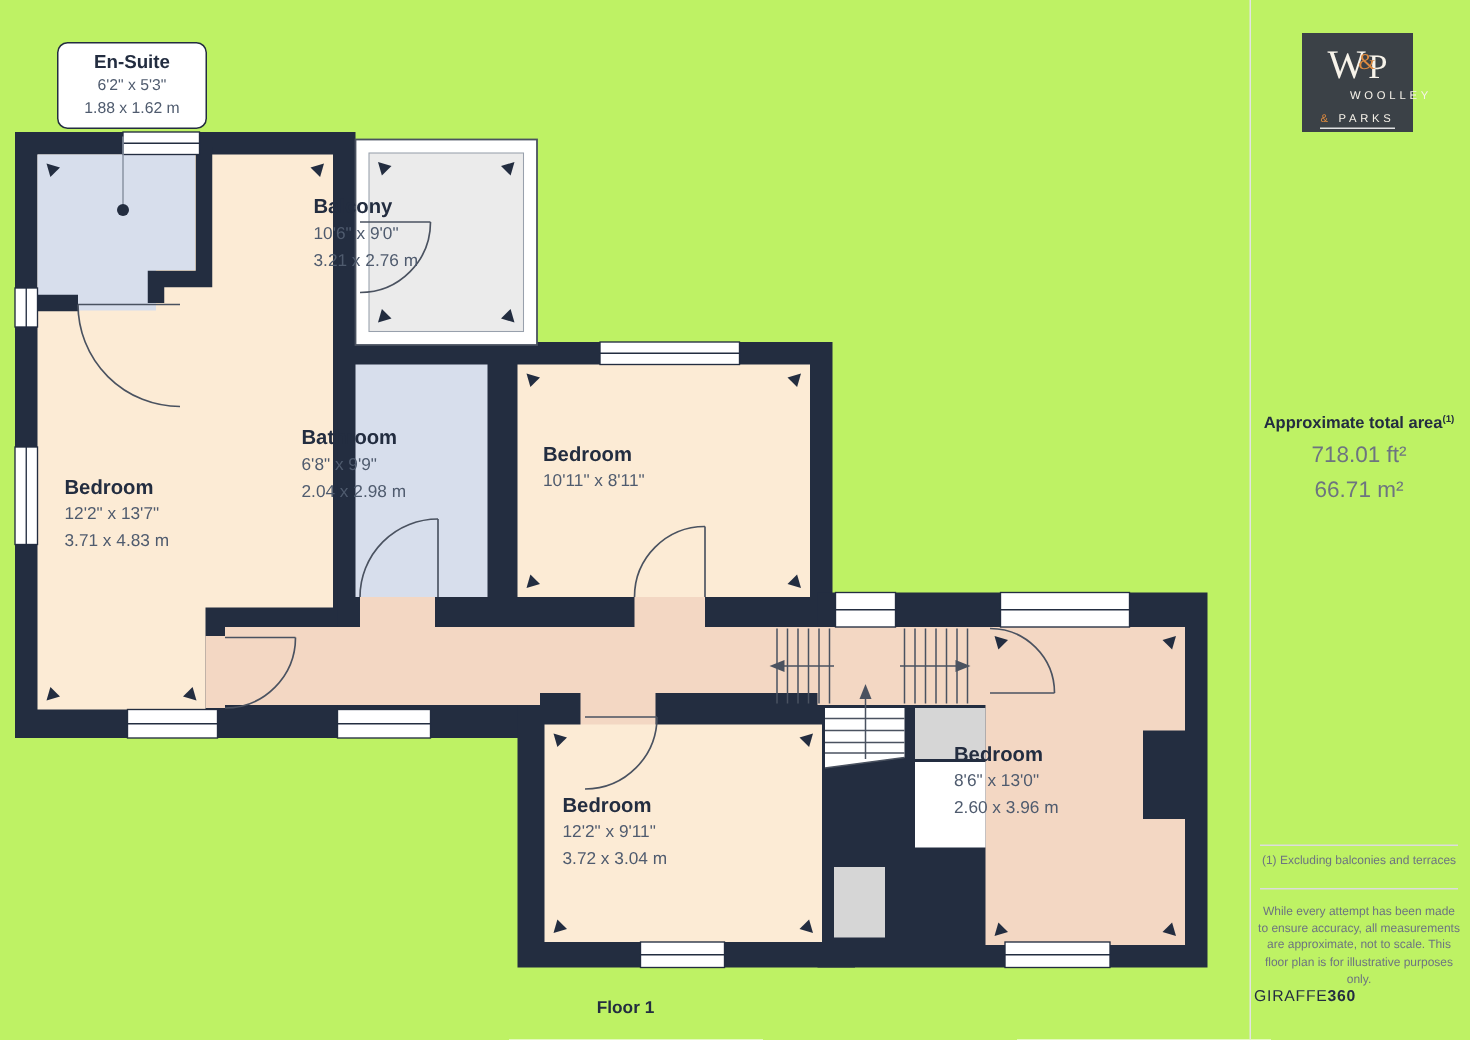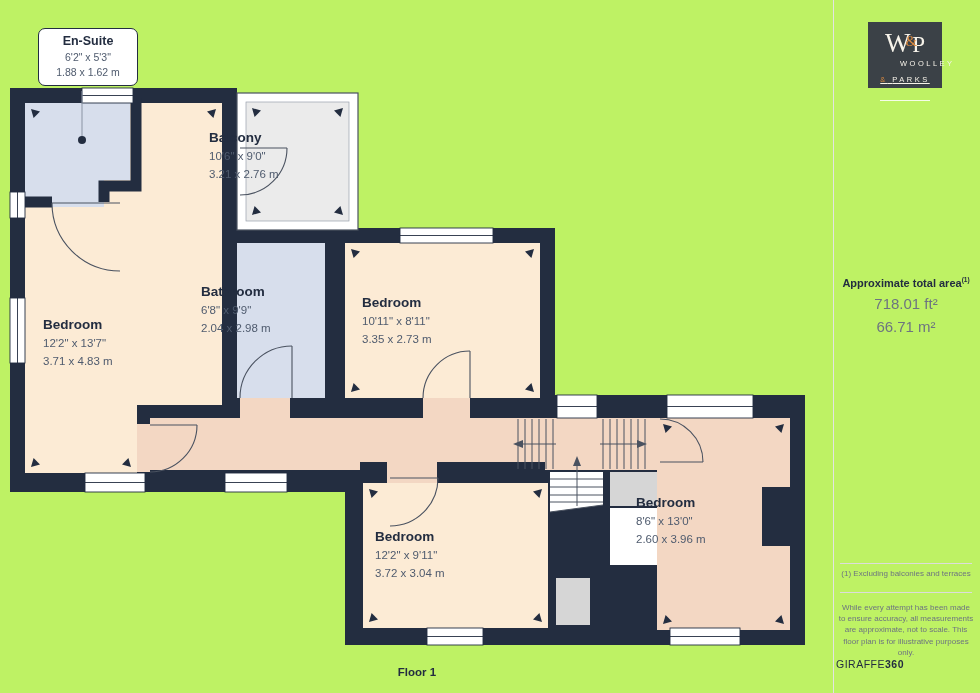--- a/index.html
+++ b/index.html
@@ -33,21 +33,21 @@
   .vdivider{position:absolute;left:833px;top:0;width:1px;height:693px;background:#e3e3e3;}
   .logo{position:absolute;left:868px;top:22px;width:74px;height:66px;background:var(--logobg);
     text-align:center;color:#f7f3ea;}
   .monogram{height:36px;line-height:42px;}
   .monogram .w{font-family:"Liberation Serif",serif;font-size:27px;color:#f7f3ea;}
   .monogram .amp{font-family:"Liberation Serif",serif;font-size:15px;color:var(--orange);
     position:relative;top:-6px;margin:0 -5px;}
   .monogram .p{font-family:"Liberation Serif",serif;font-size:23px;color:#f7f3ea;}
   .logoline1{font-size:7.5px;letter-spacing:2.5px;margin-top:1px;margin-left:32px;}
   .logoline2{font-size:7.5px;letter-spacing:2.5px;display:inline-block;
-    border-bottom:1px solid rgba(255,255,255,.85);padding-bottom:16px;margin-top:1px;text-decoration:underline;}
+    border-bottom:1px solid rgba(255,255,255,.85);padding-bottom:2px;margin-top:1px;}
   .logoline2 .amp2{color:var(--orange);}
   .areablock{position:absolute;left:836px;top:276px;width:140px;text-align:center;}
   .areatitle{font-size:11px;font-weight:bold;color:var(--title);}
   .areatitle sup{font-size:6.5px;}
   .areaval{font-size:15px;color:var(--muted);margin-top:6px;}
   .hrline{position:absolute;left:840px;width:132px;height:0;border-top:1px solid #dcdcdc;}
   .footnote{position:absolute;left:836px;top:569px;width:140px;text-align:center;
     font-size:8px;color:var(--muted);}
   .disclaimer{position:absolute;left:838px;top:602px;width:136px;text-align:center;
     font-size:8px;line-height:1.4;color:var(--muted);}
@@ -255,21 +255,20 @@
     <span class="dims">3.71 x 4.83 m</span>
   </div>
   <div class="lbl" style="left:201px;top:282px;width:160px;">
     <span class="name">Bathroom</span>
     <span class="dims">6'8" x 9'9"</span>
     <span class="dims">2.04 x 2.98 m</span>
   </div>
   <div class="lbl" style="left:362px;top:293px;width:160px;">
     <span class="name">Bedroom</span>
     <span class="dims">10'11" x 8'11"</span>
-    <span class="dims">3.35 x 2.73 m</span>
   </div>
   <div class="lbl" style="left:375px;top:527px;width:160px;">
     <span class="name">Bedroom</span>
     <span class="dims">12'2" x 9'11"</span>
     <span class="dims">3.72 x 3.04 m</span>
   </div>
   <div class="lbl" style="left:636px;top:493px;width:160px;">
     <span class="name">Bedroom</span>
     <span class="dims">8'6" x 13'0"</span>
     <span class="dims">2.60 x 3.96 m</span>

